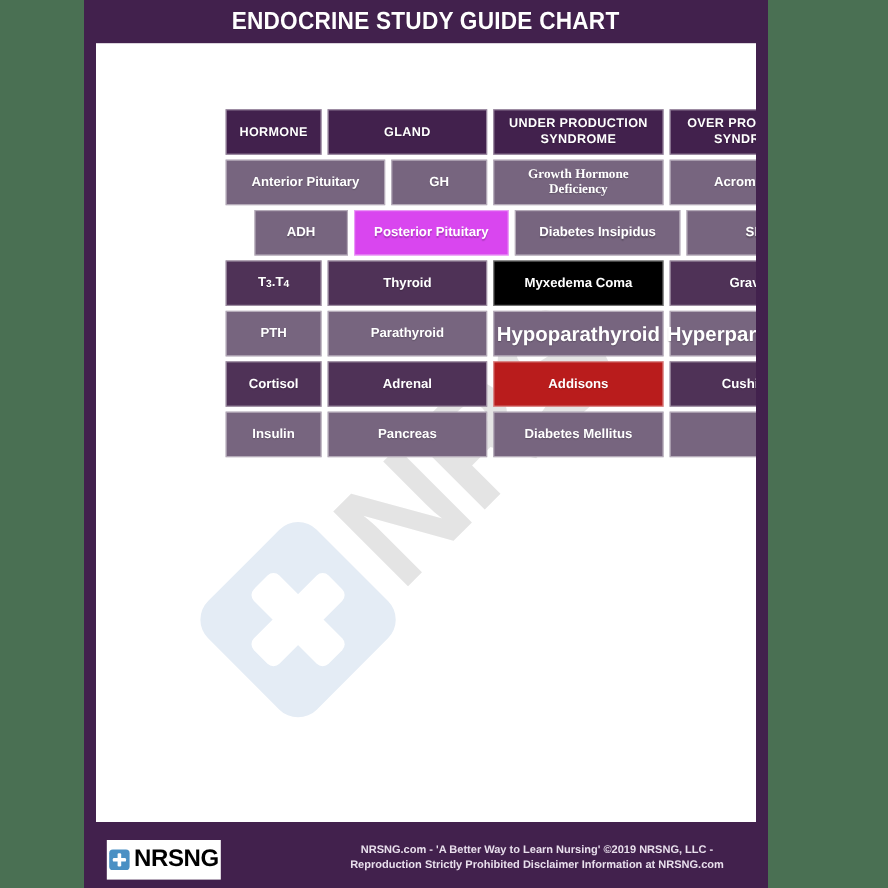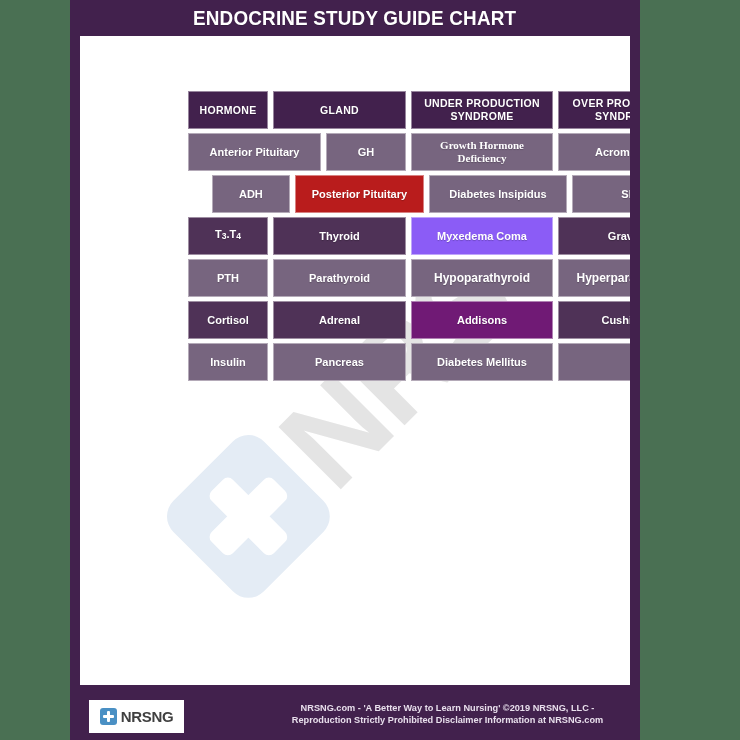--- a/index.html
+++ b/index.html
@@ -138,21 +138,21 @@
 
   .c1 { width: 80px; }
   .c2 { width: 133px; }
   .c3 { width: 142px; }
   .c4 { width: 137px; }
 
   .row-head .cell { background: #42214d; height: 38px; font-size: 10.5px; letter-spacing: 0.3px; }
   .row-dark .cell { background: #4f3257; height: 38px; }
   .row-light .cell { background: #77657f; height: 38px; }
 
-  .cell.big { font-size: 12px; font-weight: bold; }
+  .cell.big { font-size: 17px; font-weight: bold; }
   .cell.empty { text-shadow: none; }
 
   sub {
     font-size: 0.78em;
     vertical-align: -0.12em;
   }
 
   
   #footer {
     position: absolute;
@@ -193,22 +193,22 @@
   }
   #logo-mark::after {
     content: "";
     position: absolute;
     left: 7px; top: 3px;
     width: 3px; height: 11px;
     background: #ffffff;
     border-radius: 1px;
   }
   #logo-text {
-    color: #404040;
-    font-size: 15px;
+    color: #000000;
+    font-size: 20px;
     font-weight: bold;
     letter-spacing: -0.3px;
     font-family: "Liberation Sans Narrow", "Liberation Sans", sans-serif;
   }
   #footer-text {
     position: absolute;
     left: 195px;
     top: 10px;
     width: 365px;
     color: #e8dfec;
@@ -255,45 +255,45 @@
 
       <div class="row row-light">
         <div class="cell c2" style="background: rgb(119, 101, 127);">Anterior Pituitary</div>
         <div class="cell c1" style="background: rgb(119, 101, 127);">GH</div>
         <div class="cell c3" style="background: rgb(119, 101, 127); font-family: Liberation Serif, serif;">Growth Hormone Deficiency</div>
         <div class="cell c4" style="background: rgb(119, 101, 127);">Acromegaly</div>
       </div>
 
       <div class="row row-light">
         <div class="cell c1" style="background: rgb(119, 101, 127); margin-left: 24px;">ADH</div>
-        <div class="cell c2" style="background: #b91c1c;">Posterior Pituitary</div>
+        <div class="cell c2" style="background: #d946ef;">Posterior Pituitary</div>
         <div class="cell c3" style="background: rgb(119, 101, 127);">Diabetes Insipidus</div>
         <div class="cell c4" style="background: rgb(119, 101, 127);">SIADH</div>
       </div>
 
       <div class="row row-dark">
         <div class="cell c1" style="background: rgb(79, 50, 87);">
             <span id="t34">T<sub>3</sub>.T<sub>4</sub></span>
           </div>
         <div class="cell c2" style="background: rgb(79, 50, 87);">Thyroid</div>
-        <div class="cell c3" style="background: #8b5cf6;">Myxedema Coma</div>
+        <div class="cell c3" style="background: #000000;">Myxedema Coma</div>
         <div class="cell c4" style="background: rgb(79, 50, 87);">Graves</div>
       </div>
 
       <div class="row row-light">
         <div class="cell c1" style="background: rgb(119, 101, 127);">PTH</div>
         <div class="cell c2" style="background: rgb(119, 101, 127);">Parathyroid</div>
         <div class="cell c3 big" style="background: rgb(119, 101, 127);">Hypoparathyroid</div>
         <div class="cell c4 big" style="background: rgb(119, 101, 127);">Hyperparathyroid</div>
       </div>
 
       <div class="row row-dark">
         <div class="cell c1" style="background: rgb(79, 50, 87);">Cortisol</div>
         <div class="cell c2" style="background: rgb(79, 50, 87);">Adrenal</div>
-        <div class="cell c3" style="background: #701a75;">Addisons</div>
+        <div class="cell c3" style="background: #b91c1c;">Addisons</div>
         <div class="cell c4" style="background: rgb(79, 50, 87);">Cushings</div>
       </div>
 
       <div class="row row-light">
         <div class="cell c1" style="background: rgb(119, 101, 127);">Insulin</div>
         <div class="cell c2" style="background: rgb(119, 101, 127);">Pancreas</div>
         <div class="cell c3" style="background: rgb(119, 101, 127);">Diabetes Mellitus</div>
         <div class="cell c4 empty" style="background: rgb(119, 101, 127);"></div>
       </div>
 

